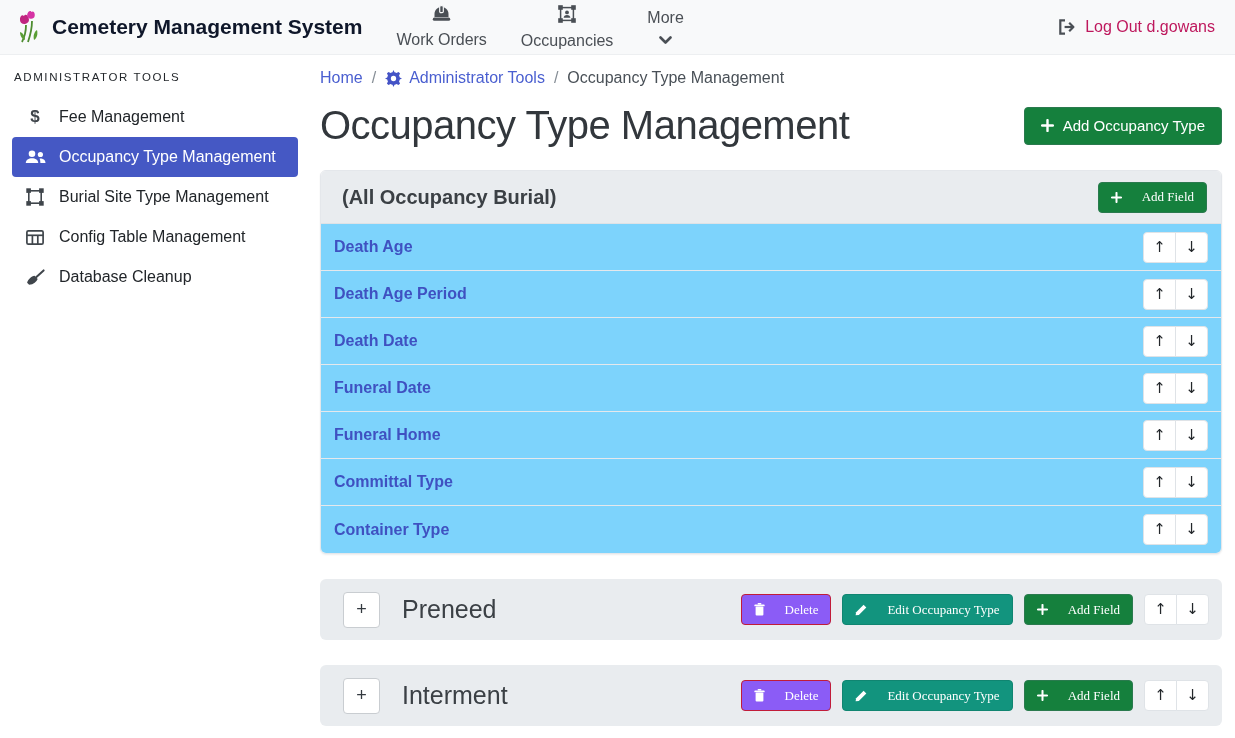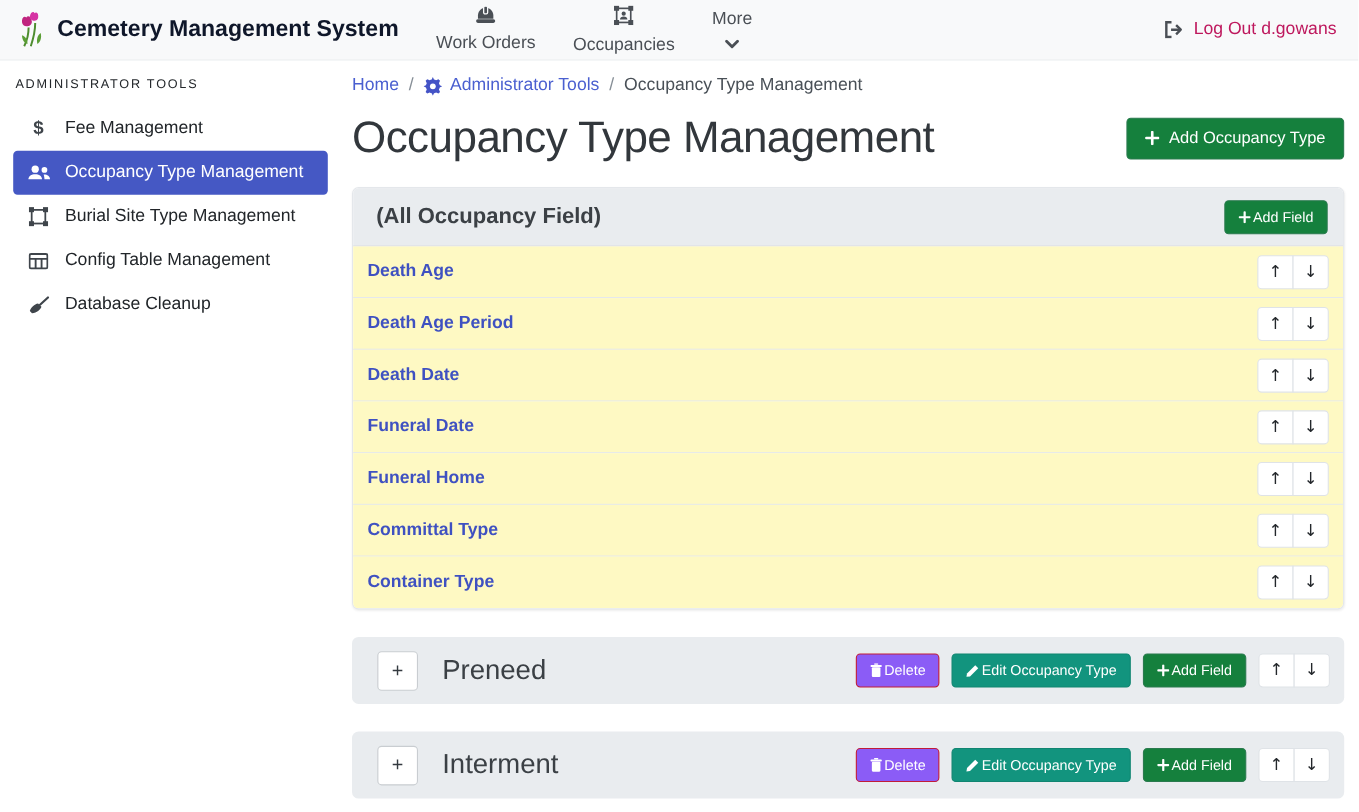--- a/index.html
+++ b/index.html
@@ -50,40 +50,40 @@
   .breadcrumb { display:flex; align-items:center; gap:9px; font-size:16px; margin-top:4px; }
   .crumb-link { color:#4a5fd0; text-decoration:none; display:flex; align-items:center; gap:7px; cursor:pointer; }
   .crumb-sep { color:#868e96; }
   .crumb-current { color:#495057; }
 
   .title-row { display:flex; align-items:center; justify-content:space-between; margin-top:16px; }
   .page-title { margin:0; font-size:40px; font-weight:500; color:#32373c; letter-spacing:-0.5px; }
 
   .btn { border-radius:4px; display:inline-flex; align-items:center; color:#fff; cursor:pointer; white-space:nowrap; }
   .btn-lg { height:38px; padding:0 16px; gap:9px; font-size:15px; }
-  .btn-sm { height:31px; padding:4px 12px; gap:2px; font-size:13px; }
+  .btn-sm { height:31px; padding:4px 12px; gap:20px; font-size:13px;font-family:Liberation Serif, serif; }
   .btn-green { background:#15803d; border:1px solid #2a7a4e; }
   .btn-teal  { background:#12947e; border:1px solid #108571; }
   .btn-red   { background:#8b5cf6; border:1px solid #c11c39; }
 
   
   .card {
     margin-top:22px; border:1px solid #e4e7eb; border-radius:6px;
     box-shadow:0 1px 2px rgba(0,0,0,.07); background:#fff; overflow:hidden;
   }
   .card-header {
     background:#e9ecef; height:53px; padding:0 14px 0 21px;
     display:flex; align-items:center; justify-content:space-between;
     border-bottom:1px solid #dee2e6;
   }
   .card-title { font-size:20px; font-weight:600; color:#3b4045; }
 
   .field-row {
     height:47px; display:flex; align-items:center; justify-content:space-between;
-    padding:0 13px; background:#fef9c3; border-bottom:1px solid #e5e8ec;
+    padding:0 13px; background:#7dd3fc; border-bottom:1px solid #e5e8ec;
   }
   .field-row:last-child { border-bottom:none; }
   .field-link { color:#3f51c1; font-weight:700; font-size:16px; text-decoration:none; cursor:pointer; }
 
   .updown { display:inline-flex; }
   .updown button {
     width:33px; height:31px; background:#fff; border:1px solid #dfe3e7;
     color:#23272b; font-size:15px; line-height:1; cursor:pointer;
     display:flex; align-items:center; justify-content:center; padding:0;
     font-family:"DejaVu Sans",sans-serif;
@@ -259,21 +259,21 @@
           <svg width="13" height="13" viewBox="0 0 12 12">
               <path d="M6 1v10M1 6h10" stroke="#fff" stroke-width="2.2" stroke-linecap="round"></path>
             </svg>
         </span>
         <span>Add Occupancy Type</span>
       </button>
     </div>
 
     <section class="card">
       <div class="card-header">
-        <span class="card-title">(All Occupancy Field)</span>
+        <span class="card-title">(All Occupancy Burial)</span>
         <button class="btn btn-sm btn-green">
           <span>
             <svg width="11" height="11" viewBox="0 0 12 12">
                 <path d="M6 1v10M1 6h10" stroke="#fff" stroke-width="2.2" stroke-linecap="round"></path>
               </svg>
           </span>
           <span>Add Field</span>
         </button>
       </div>
 

